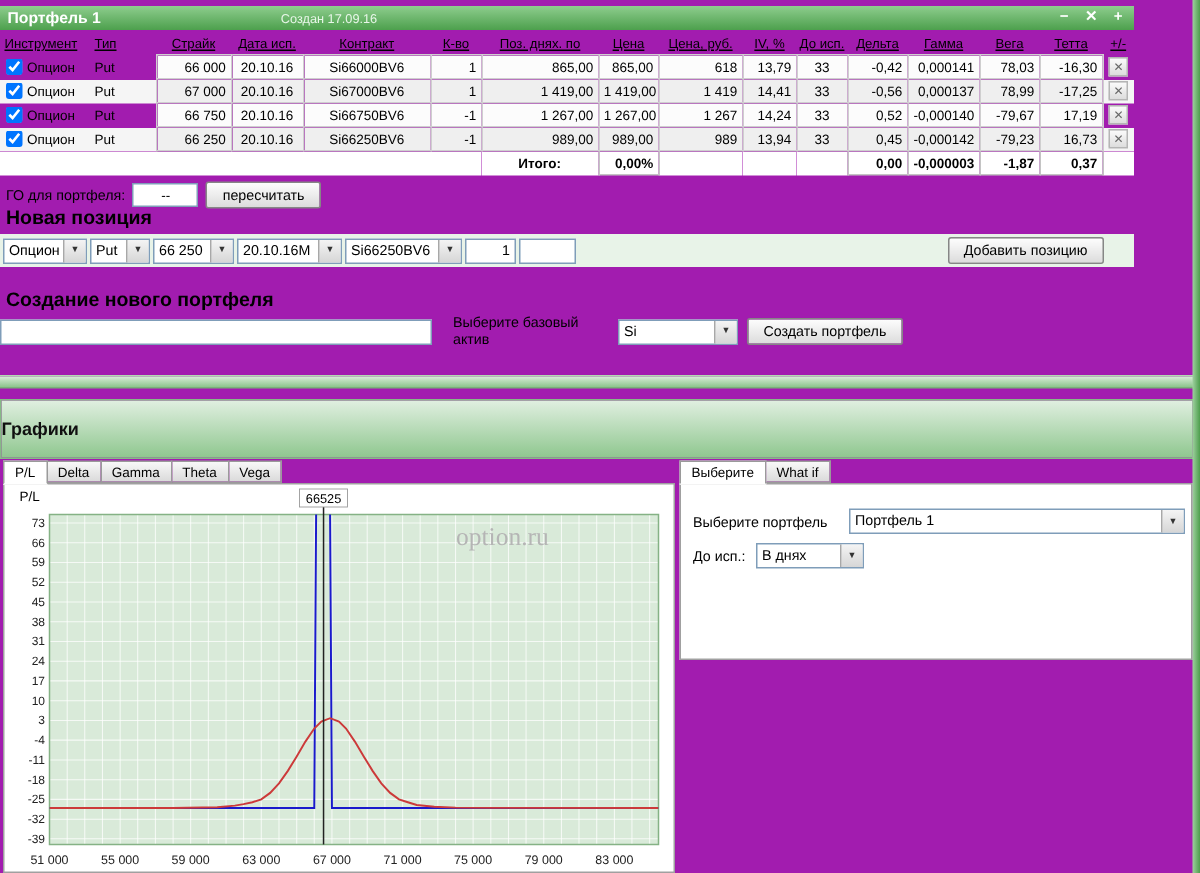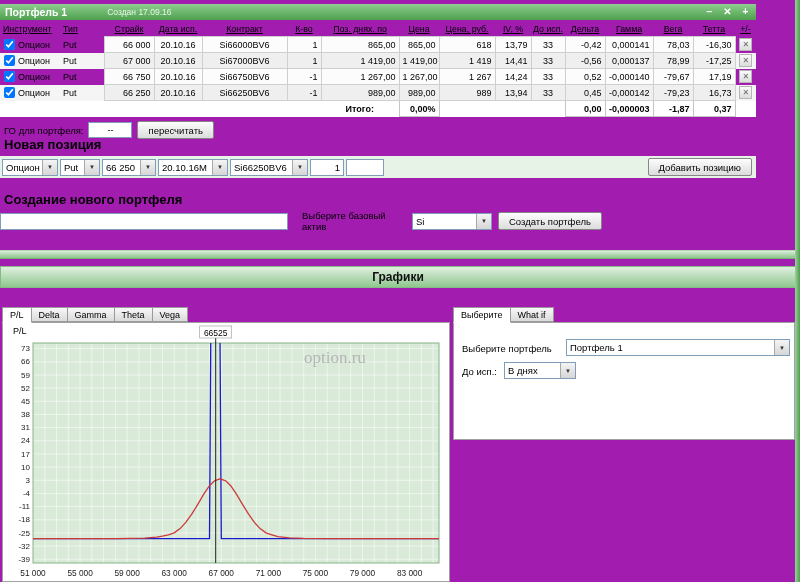--- a/index.html
+++ b/index.html
@@ -5,21 +5,21 @@
   *{margin:0;padding:0;box-sizing:border-box}
   html,body{background:#fff}
   body{font-family:"Liberation Sans",sans-serif}
   .screen{position:relative;width:800px;height:582px;background:#a21caf;overflow:hidden;font-size:9.5px;color:#000}
   .right-strip{position:absolute;right:0;top:0;width:5px;height:100%;background:linear-gradient(90deg,#9ed09e,#4d9e4d)}
 
   
   .pwindow{position:absolute;left:0;top:4px;width:756px}
   .titlebar{height:16px;background:linear-gradient(#8ecd8e,#4da04d);display:flex;align-items:center;padding:0 5px}
   .tb-title{color:#fff;font-weight:bold;font-size:10.5px}
-  .tb-created{color:#e8f6e8;font-size:8.5px;margin-left:40px}
+  .tb-created{color:#e8f6e8;font-size:8.5px;margin-left:120px}
   .tb-icons{margin-left:auto;display:flex;gap:7px}
   .tb-btn{color:#fff;font-weight:bold;font-size:10px;width:11px;text-align:center;cursor:pointer;line-height:14px}
   table.pt{border-collapse:collapse;width:756px;table-layout:fixed;font-size:9px;margin-top:2px}
   .pt th{font-weight:normal;text-decoration:underline;font-size:8.8px;padding:2px 1px;text-align:center;white-space:nowrap;overflow:hidden;cursor:pointer}
   .pt th.hl{text-align:left;padding-left:3px}
   .pt td{height:16px;padding:1px 3px;white-space:nowrap;overflow:hidden}
   .pt tbody td.field{border:1px solid #cfcfcf;background:#fcfcfc}
   .pt tbody tr.alt td.field{background:#efefef}
   .pt tbody tr.alt td{background-color:#f5f5f5}
   .num{text-align:right}.ctr{text-align:center}
@@ -30,28 +30,28 @@
   td.tot-label{text-align:center}
   .go-row{display:flex;align-items:center;margin-top:3px;padding-left:4px;height:20px;gap:5px}
   .go-label{font-size:9.5px}
   .go-input{width:44px;height:16px;border:1px solid #7f9db9;text-align:center;font-size:9px;font-family:inherit}
   .btn{height:18px;border:1px solid #868686;background:linear-gradient(#fdfdfd,#dcdcdc);font-size:9.5px;padding:0 10px;font-family:inherit;border-radius:2px;cursor:pointer;white-space:nowrap}
 
   
   .sec-title{position:absolute;left:4px;font-size:13px;font-weight:bold;color:#000}
   .np-title{top:137px}
   .np-row{position:absolute;left:0;top:156px;width:756px;height:22px;background:#e8f3e8;display:flex;align-items:center;gap:2px;padding-left:2px}
-  .np-add{position:absolute !important;right:4px;top:2px}
+  .np-add{position:absolute !important;right:20px;top:2px}
   .cp-title{top:192px}
   .cp-row{position:absolute;left:0;top:211px;width:756px;height:20px;display:flex;align-items:center}
   .cp-name-label{margin-left:4px;width:124px}
   .cp-input{width:288px;height:17px;border:1px solid #7f9db9;font-family:inherit;font-size:9.5px;padding:0 3px}
   .cp-asset-label{margin-left:14px;width:110px}
   .sep-bar{position:absolute;left:0;top:250px;width:796px;height:9px;background:linear-gradient(#d9edd9,#8cc48c);border-top:1px solid #b2dab2;border-bottom:1px solid #79af79}
-  .charts-bar{position:absolute;left:0;top:266px;width:796px;height:22px;background:linear-gradient(#e0efe0,#8fc78f);border:1px solid #85ba85;display:flex;align-items:center;justify-content:center;font-weight:bold;font-size:12px;color:#101010}
+  .charts-bar{position:absolute;left:0;top:266px;width:796px;height:40px;background:linear-gradient(#e0efe0,#8fc78f);border:1px solid #85ba85;display:flex;align-items:center;justify-content:flex-start;font-weight:bold;font-size:12px;color:#101010}
 
   
   .tabs{position:absolute;display:flex;align-items:flex-end;z-index:3}
   .left-tabs{left:2px;top:307px}
   .rp-tabs{left:453px;top:307px}
   .tab{height:15px;padding:0 7px;border:1px solid #9a9a9a;border-left-width:0;background:linear-gradient(#f8f8f8,#dadada);font-size:9px;display:flex;align-items:center;cursor:pointer;white-space:nowrap}
   .tab:first-child{border-left-width:1px}
   .tab.active{background:#fff;height:16px;margin-bottom:-1px;border-bottom:1px solid #fff}
 
   

